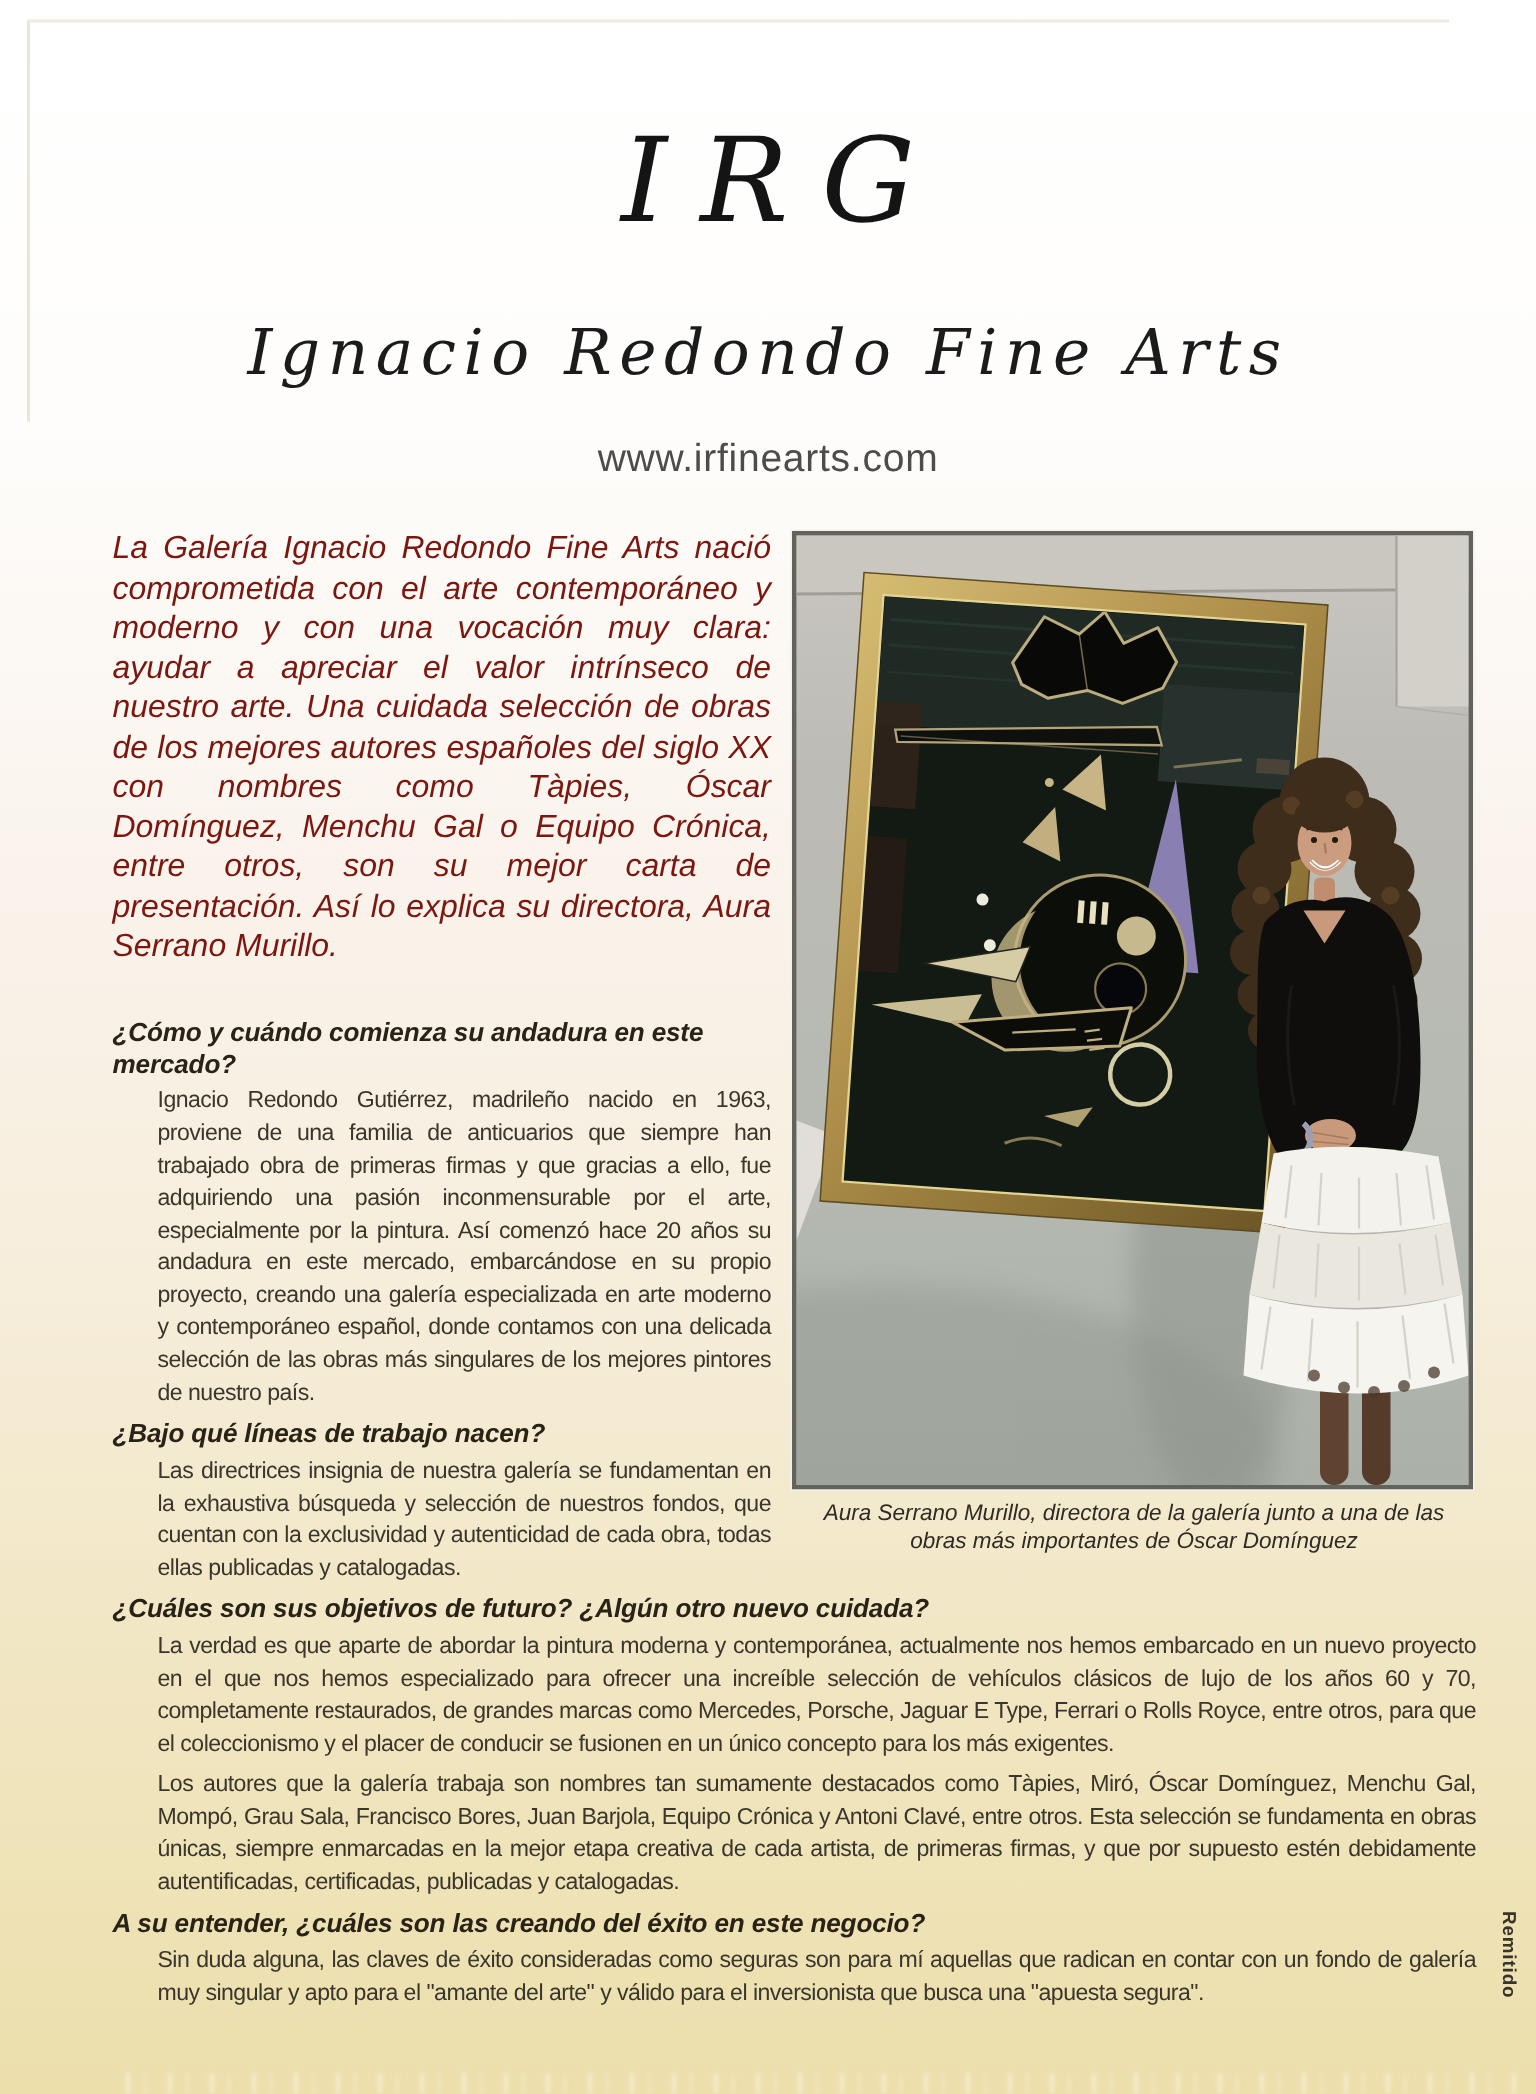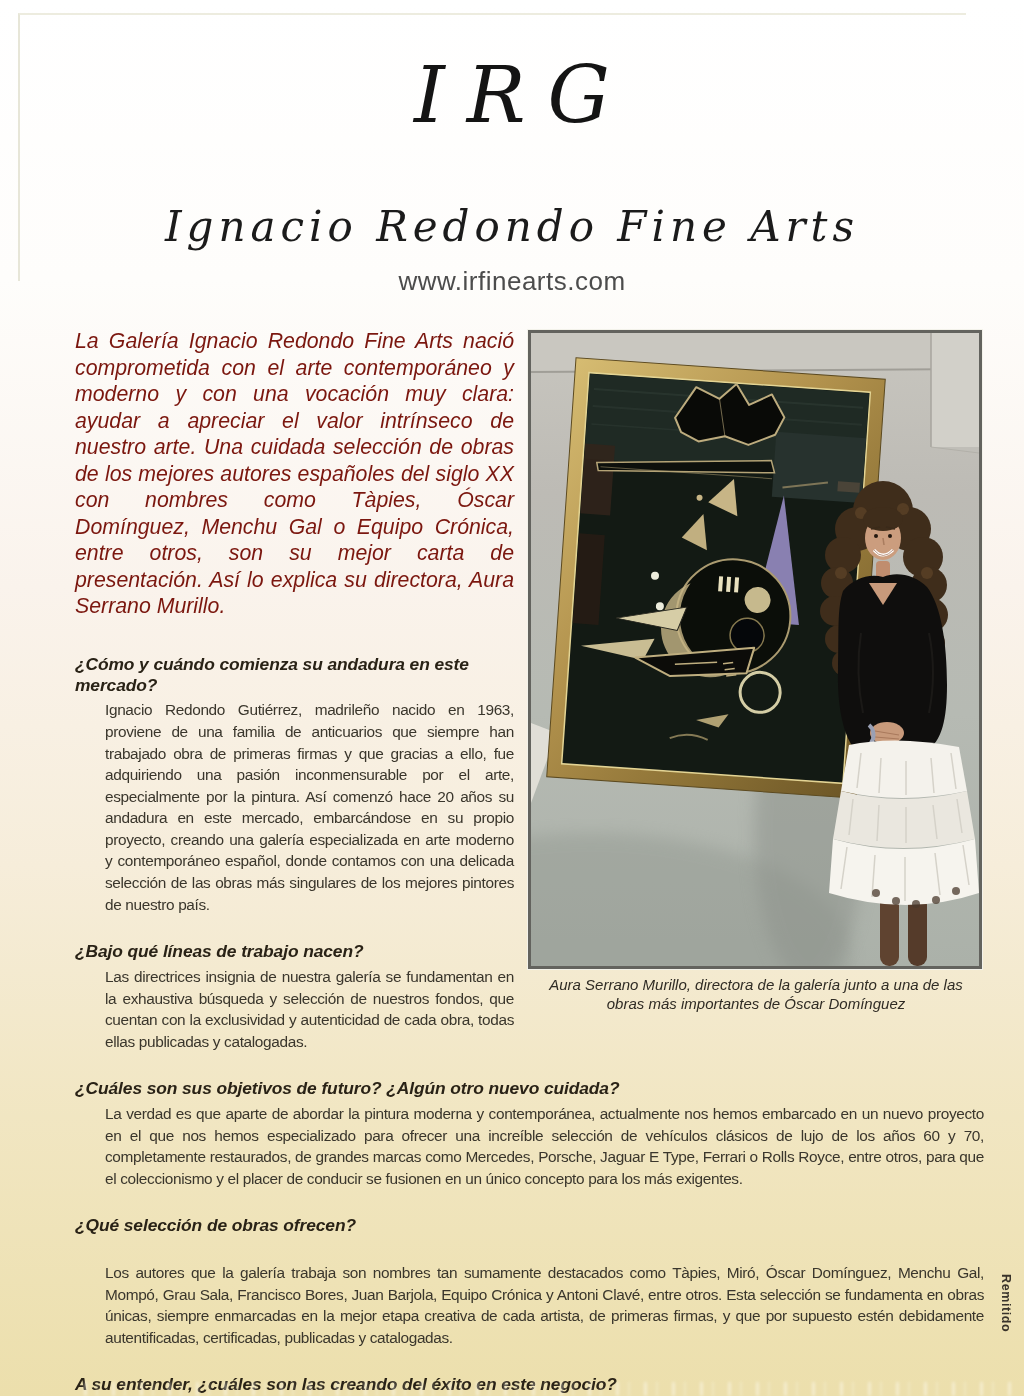--- a/index.html
+++ b/index.html
@@ -6,32 +6,32 @@
   body{width:1024px;height:1396px;overflow:hidden;font-family:"Liberation Sans",sans-serif;}
   .page{position:relative;width:1024px;height:1396px;overflow:hidden;
         background:linear-gradient(180deg,#ffffff 0%,#fefdfb 20%,#faf3ec 42%,#f6edda 62%,#f1e6c2 80%,#ecdfac 100%);}
   
   .scan-edge{position:absolute;left:18px;top:13px;width:946px;height:266px;
              border-left:2px solid #e7e6d8;border-top:2px solid #edecdf;pointer-events:none;}
   .scan-bottom{position:absolute;left:70px;right:10px;bottom:0;height:14px;opacity:.8;filter:blur(1.5px);
      background:repeating-linear-gradient(90deg,rgba(255,255,255,0) 0 14px,rgba(255,255,250,.55) 14px 17px,rgba(255,255,255,0) 17px 26px,rgba(250,248,235,.4) 26px 28px);}
   
   header{text-align:center;}
-  .logo{margin:56px auto 0;font:italic 400 78px/1 "DejaVu Serif",serif;letter-spacing:22px;text-indent:22px;color:#141414;}
-  .brand{margin-top:70px;font:italic 400 42px/1.1 "DejaVu Serif",serif;letter-spacing:5px;color:#1b1b1b;}
-  .www{margin-top:18px;font:26px/1 "Liberation Sans",sans-serif;color:#4c4c4c;letter-spacing:.5px;}
+  .logo{margin:82px auto 0;font:italic 400 78px/1 "DejaVu Serif",serif;letter-spacing:22px;text-indent:22px;color:#141414;}
+  .brand{margin-top:52px;font:italic 400 42px/1.1 "DejaVu Serif",serif;letter-spacing:5px;color:#1b1b1b;}
+  .www{margin-top:34px;font:26px/1 "Liberation Sans",sans-serif;color:#4c4c4c;letter-spacing:.5px;}
   
   .columns{margin:34px 40px 0 75px;}
   .photo-block{float:right;width:456px;margin:2px 0 8px 14px;}
   .photo{width:448px;height:633px;border:3px solid #63635e;outline:1px solid #f3f2ea;background:#bcbab4;box-sizing:content-box;}
   .photo svg{display:block;width:448px;height:633px;}
   figure{margin:0;}
   figcaption{margin:7px auto 0;max-width:432px;font:italic 15px/1.25 "Liberation Sans",sans-serif;color:#2f2b24;text-align:center;}
   .intro{margin:0 0 34px 0;font:italic 21.3px/1.245 "Liberation Sans",sans-serif;color:#7b170f;text-align:justify;hyphens:auto;}
-  .qa{margin-top:26px;}
+  .qa{margin-top:6px;}
   .qa:first-of-type{margin-top:0;}
   .q{margin:0 0 4px 0;font:italic 700 17.4px/1.2 "Liberation Sans",sans-serif;color:#292216;letter-spacing:-.1px;}
   .a{margin:0 0 0 30px;font:15.4px/1.4 "Liberation Sans",sans-serif;color:#3a362c;letter-spacing:-.35px;text-align:justify;hyphens:auto;}
   .remitido{position:absolute;top:1274px;right:12px;writing-mode:vertical-rl;
             font:600 12.5px/1 "Liberation Sans",sans-serif;color:#39332a;letter-spacing:.6px;}
 </style>
 </head>
 <body>
 
 <div class="page">
@@ -195,21 +195,20 @@
       <h3 class="q">¿Bajo qué líneas de trabajo nacen?</h3>
       <p class="a">Las directrices insignia de nuestra galería se fundamentan en la exhaustiva búsqueda y selección de nuestros fondos, que cuentan con la exclusividad y autenticidad de cada obra, todas ellas publicadas y catalogadas.</p>
     </section>
 
     <section class="qa">
       <h3 class="q">¿Cuáles son sus objetivos de futuro? ¿Algún otro nuevo cuidada?</h3>
       <p class="a">La verdad es que aparte de abordar la pintura moderna y contemporánea, actualmente nos hemos embarcado en un nuevo proyecto en el que nos hemos especializado para ofrecer una increíble selección de vehículos clásicos de lujo de los años 60 y 70, completamente restaurados, de grandes marcas como Mercedes, Porsche, Jaguar E Type, Ferrari o Rolls Royce, entre otros, para que el coleccionismo y el placer de conducir se fusionen en un único concepto para los más exigentes.</p>
     </section>
 
     <section class="qa">
-      <h3 class="q">¿Qué selección de obras ofrecen?</h3>
     </section>
 
     <section class="qa">
       <p class="a">Los autores que la galería trabaja son nombres tan sumamente destacados como Tàpies, Miró, Óscar Domínguez, Menchu Gal, Mompó, Grau Sala, Francisco Bores, Juan Barjola, Equipo Crónica y Antoni Clavé, entre otros. Esta selección se fundamenta en obras únicas, siempre enmarcadas en la mejor etapa creativa de cada artista, de primeras firmas, y que por supuesto estén debidamente autentificadas, certificadas, publicadas y catalogadas.</p>
     </section>
 
     <section class="qa">
       <h3 class="q">A su entender, ¿cuáles son las creando del éxito en este negocio?</h3>
       <p class="a">Sin duda alguna, las claves de éxito consideradas como seguras son para mí aquellas que radican en contar con un fondo de galería muy singular y apto para el "amante del arte" y válido para el inversionista que busca una "apuesta segura".</p>
     </section>

